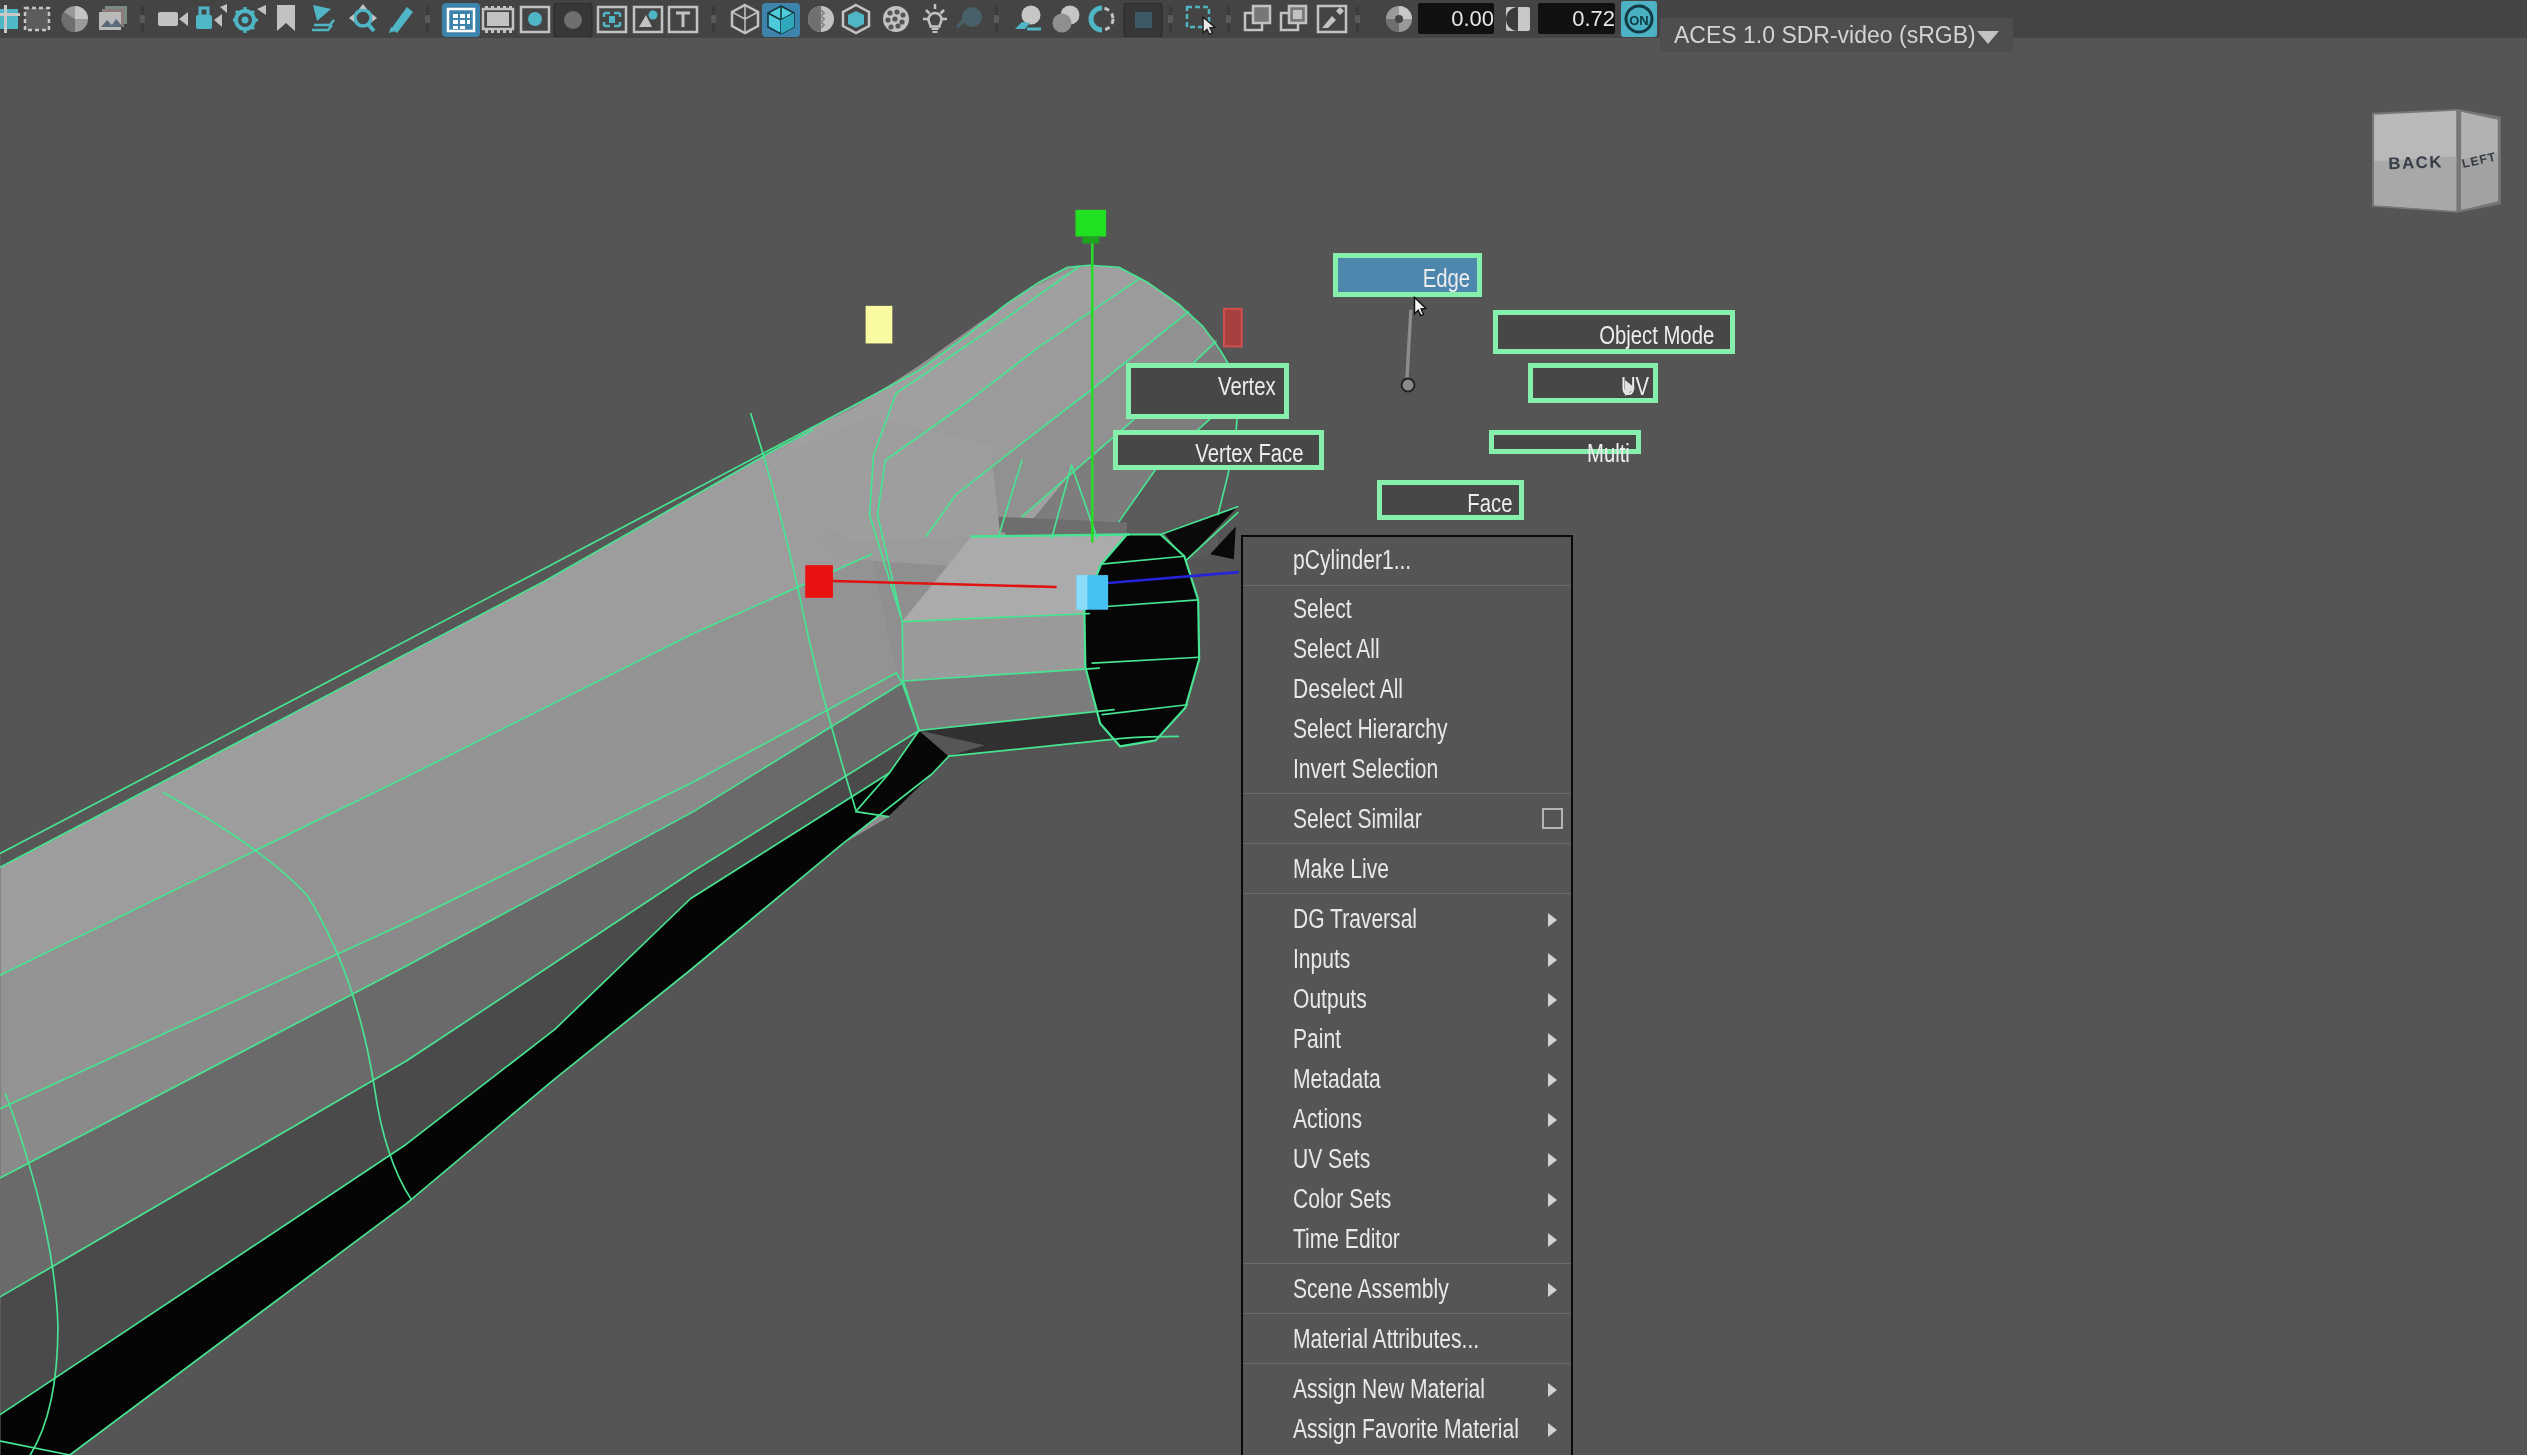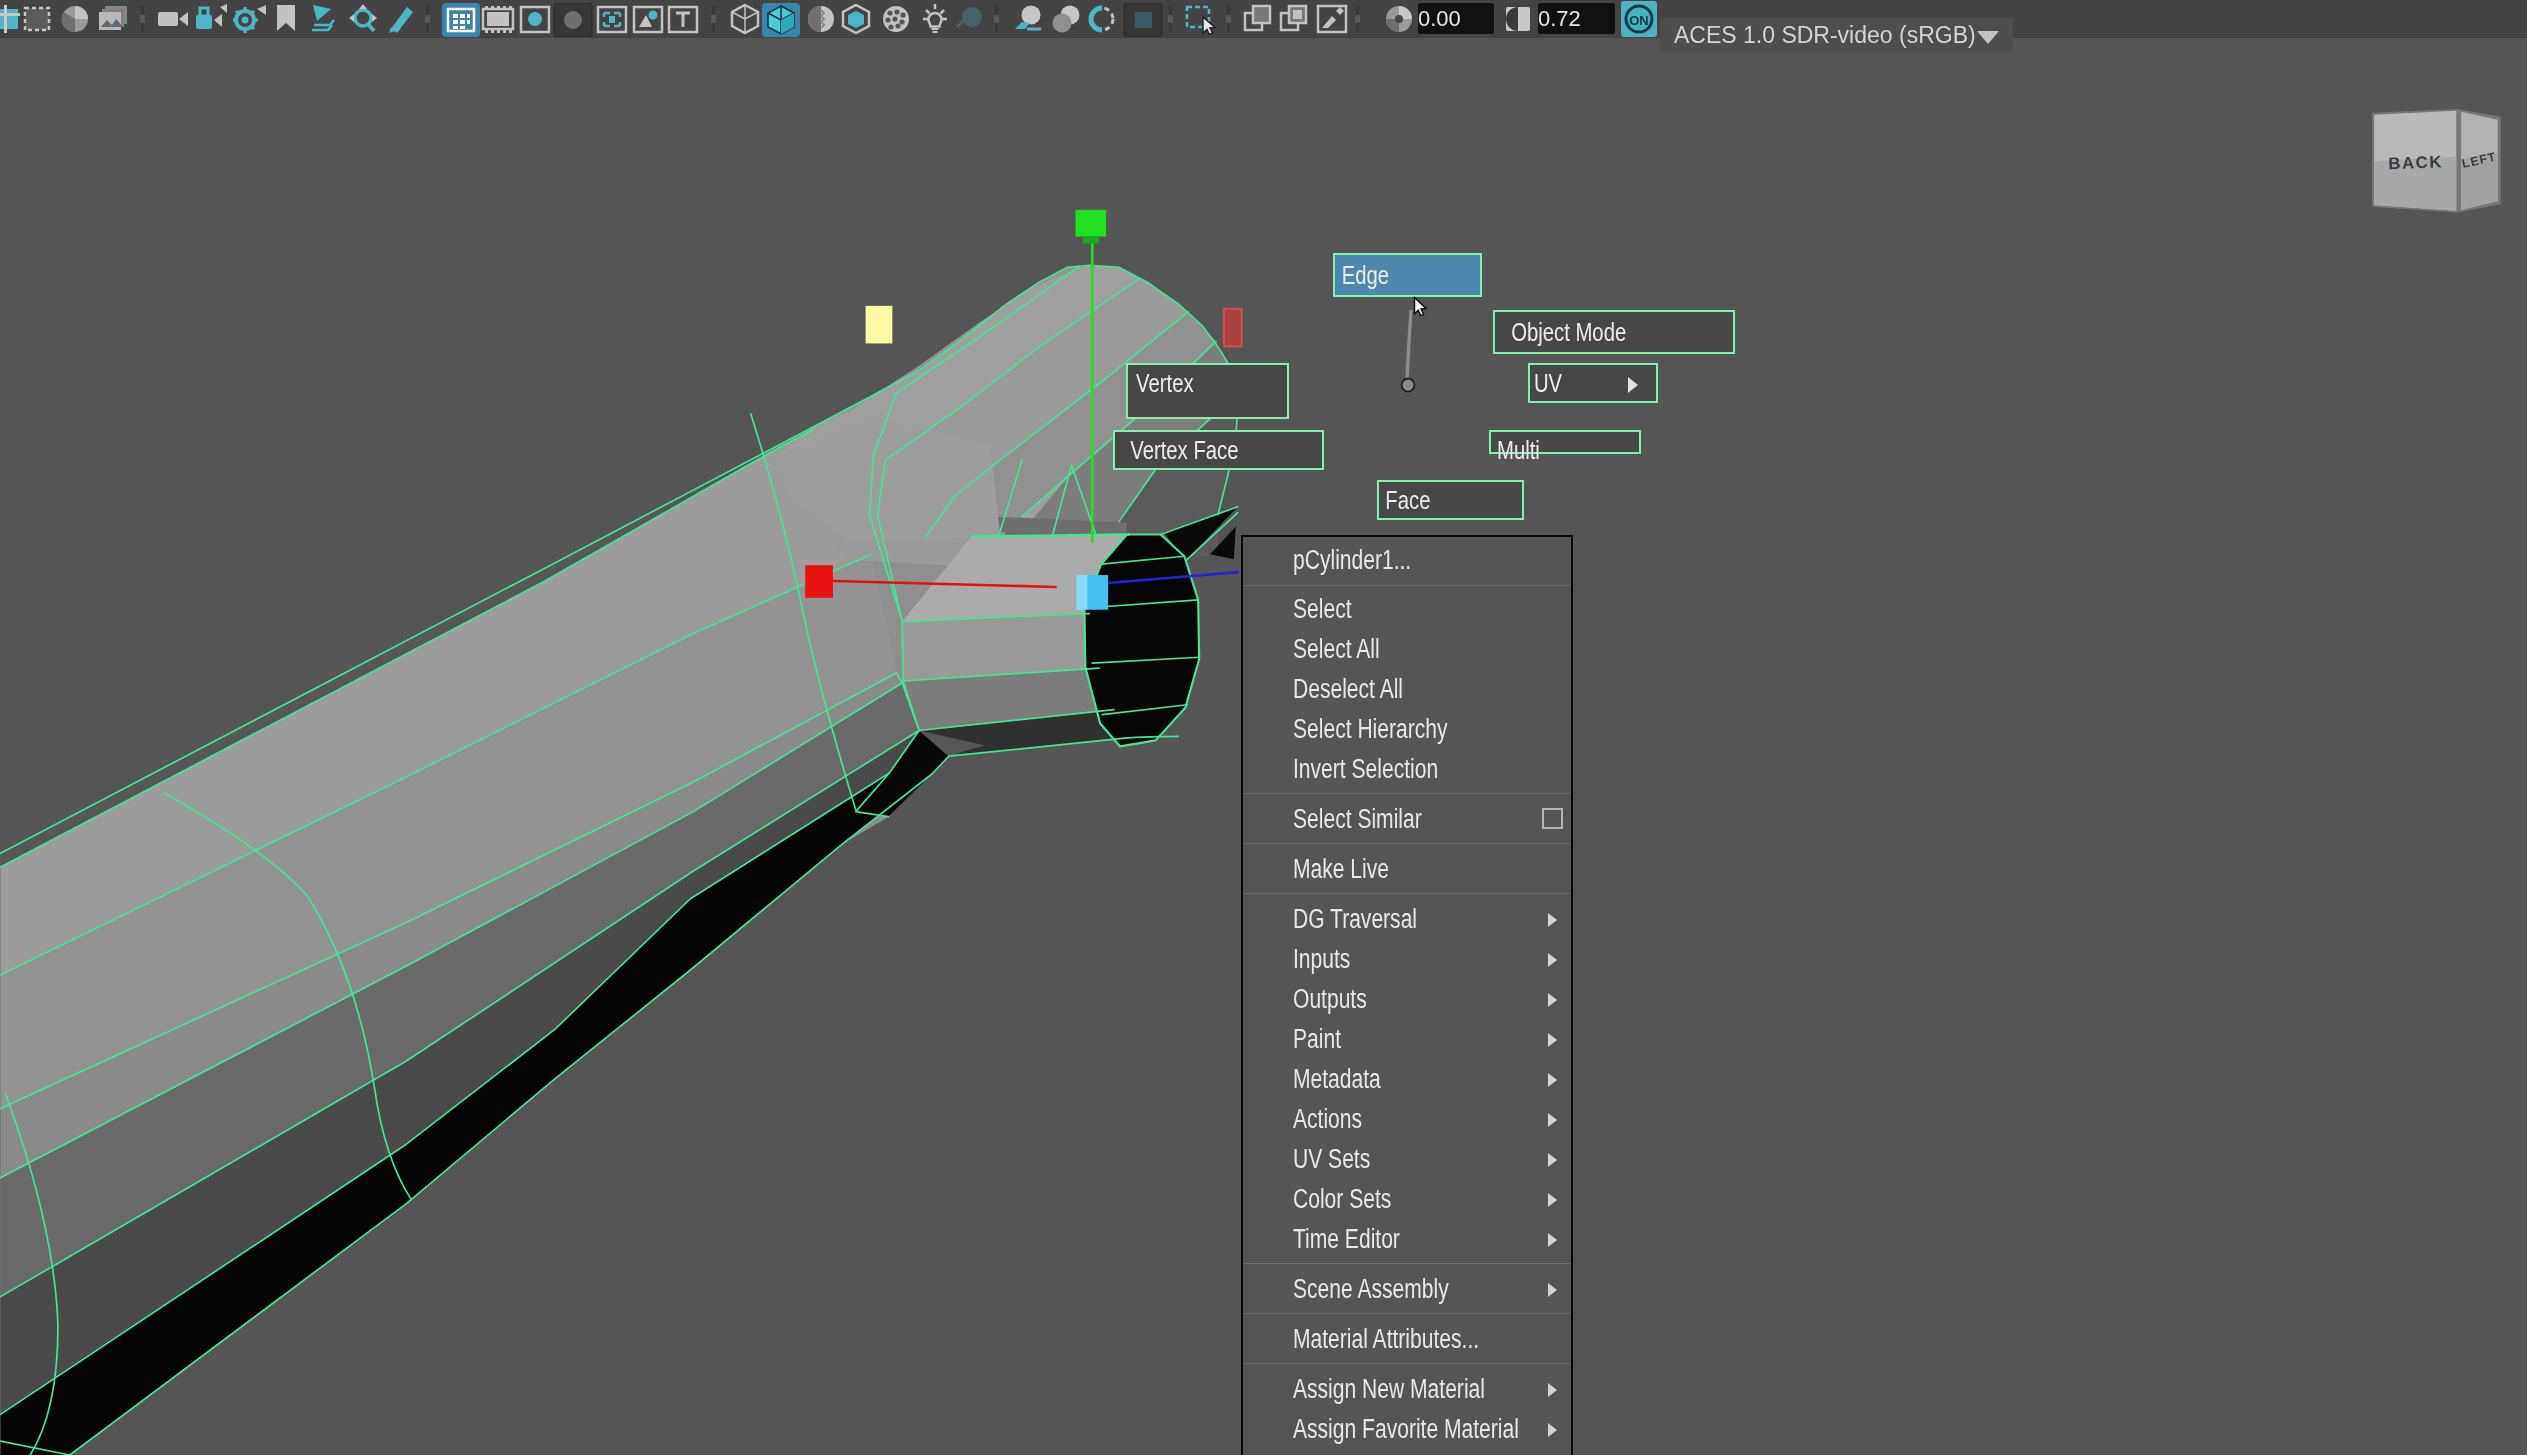--- a/index.html
+++ b/index.html
@@ -3,28 +3,28 @@
 <meta charset="utf-8">
 <style>
   * { margin:0; padding:0; box-sizing:border-box; }
   html,body { width:2528px; height:1455px; overflow:hidden; background:#555555;
     font-family:"Liberation Sans", sans-serif; }
   #toolbar { position:absolute; left:0; top:0; width:2528px; height:38px; background:#444444; z-index:60; }
   .tsep { position:absolute; top:6px; width:3px; height:26px; background:#3a3a3a; border-radius:2px; }
   .tsep:before { content:""; position:absolute; left:-1px; top:9px; width:5px; height:8px; background:#5a5a5a; border-radius:1px; }
   .ic { position:absolute; top:3px; }
   .field { position:absolute; top:3px; height:31px; background:#111111; color:#e8e8e8;
-     font-size:22px; text-align:left; line-height:31px; border-radius:2px; }
+     font-size:22px; text-align:right; line-height:31px; border-radius:2px; }
   #acesdd { position:absolute; left:1660px; top:18px; width:353px; height:34px; background:#4e4e4e;
      color:#d4d4d4; font-size:23px; line-height:34px; border-radius:2px; }
   #acesdd span { margin-left:14px; }
   #acesdd .tri { position:absolute; right:14px; top:13px; width:0; height:0;
      border-left:11px solid transparent; border-right:11px solid transparent; border-top:13px solid #c2c2c2; }
-  .mm { position:absolute; background:#474747; border:2px solid #86efac; color:#ededed;
-     font-size:26px; text-align:left; z-index:30; }
+  .mm { position:absolute; background:#474747; border:5px solid #86efac; color:#ededed;
+     font-size:26px; text-align:right; z-index:30; }
   #menu { position:absolute; left:1241px; top:535px; width:332px; height:921px;
      background:#555555; border:2px solid #090909; border-bottom:none; z-index:40; color:#e8e8e8; font-size:27px; }
   .mi { position:relative; height:40px; line-height:40px; padding-left:50px; white-space:nowrap; }
   .mi b, .mm b, #acesdd b { display:inline-block; transform:scaleX(0.78); transform-origin:0 50%; font-weight:normal; }
   .mm b { transform-origin:50% 50%; }
   .msep { height:10px; position:relative; }
   .msep:after { content:""; position:absolute; left:0px; right:0px; top:4px; height:1px; background:#6b6b6b; }
   .arr { position:absolute; left:305px; top:14px; width:0; height:0;
      border-top:7px solid transparent; border-bottom:7px solid transparent; border-left:9px solid #d2d2d2; }
   .chk { position:absolute; left:299px; top:9px; width:21px; height:21px; border:2px solid #b4b4b4; }

